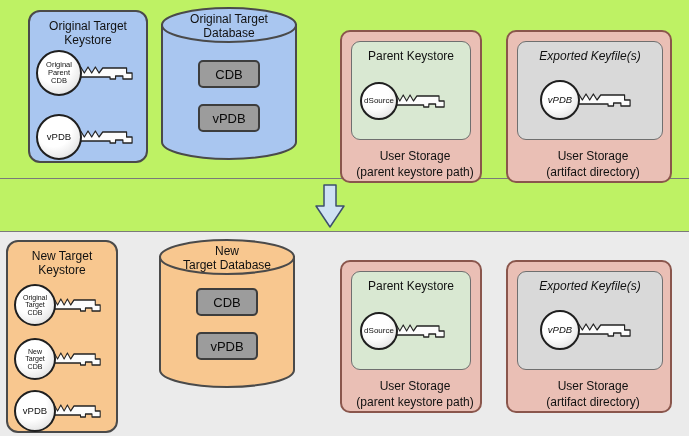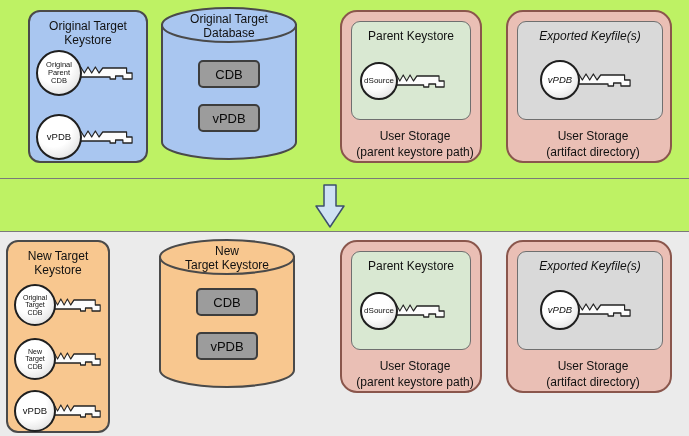--- a/index.html
+++ b/index.html
@@ -6,21 +6,21 @@
   body { font-family: "Liberation Sans", sans-serif; background: #fff; }
   .canvas { position: relative; width: 689px; height: 436px; background: #bef264; overflow: hidden; color: #111; }
 
   .bottom-bg { position: absolute; left: 0; top: 232px; width: 100%; height: 204px; background: var(--bottom-bg, #ebebeb); }
   .divider { position: absolute; left: 0; width: 100%; border-top: 1.5px solid #7a7a7a; }
   .down-arrow { position: absolute; left: 315px; top: 184px; }
 
   .box { position: absolute; border: 2px solid #4a4a4a; border-radius: 12px; }
   .blue   { background: var(--blue, #a9c6f0); }
   .orange { background: var(--orange, #f8c78f); }
-  .salmon { background: var(--salmon, #eabfb5); border-color: #8a564c; border-radius: 17px; }
+  .salmon { background: var(--salmon, #eabfb5); border-color: #8a564c; border-radius: 10px; margin-top: 20px; }
   .inner  { position: absolute; border: 1.5px solid #6f6f6f; border-radius: 9px; }
   .green  { background: var(--green, #d9e8d2); }
   .lightgray { background: var(--light-gray-box, #d9d9d9); font-style: italic; }
 
   .box-title { text-align: center; font-size: 12px; line-height: 1.2; padding-top: 7px; white-space: pre-line; }
   .caption { position: absolute; left: 8px; right: 0; text-align: center; font-size: 12px; line-height: 1.3; white-space: pre-line; }
 
   .cyl { position: absolute; }
   .cyl svg { display: block; }
   .cyl-label { position: absolute; left: 0; right: 0; top: 6px; text-align: center; font-size: 12px; line-height: 1.2; white-space: pre-line; }
@@ -109,21 +109,21 @@
         <div class="key-bow bow40"><span class="t95">vPDB</span></div>
         <svg class="key-shaft" width="56" height="16" viewBox="0 0 61 16" preserveAspectRatio="none">
             <path d="M0 6 L4 2 L8 8 L12 2 L16 8 L20 2 L24 8 L28 3 L54 3 L54 8 L60 8 L60 14 L50 14 L50 11 L42 11 L42 14 L36 14 L36 12 L0 12 Z" fill="#fcfcfc" stroke="#222" stroke-width="1.3" stroke-linejoin="round"></path>
           </svg>
       </div>
     </div>
     <div class="caption" style="top:117px">User Storage
 (artifact directory)</div>
   </div>
 
-  <div class="box orange" style="left:6px; top:240px; width:104px; height:193px">
+  <div class="box orange" style="left:6px; top:240px; width:112px; height:193px">
     <div class="box-title">New Target
 Keystore</div>
     <div class="key" style="left:6px; top:42px">
       <div class="key-bow bow42"><span class="t7">Original
 Target
 CDB</span></div>
       <svg class="key-shaft" width="50" height="16" viewBox="0 0 61 16" preserveAspectRatio="none">
           <path d="M0 6 L4 2 L8 8 L12 2 L16 8 L20 2 L24 8 L28 3 L54 3 L54 8 L60 8 L60 14 L50 14 L50 11 L42 11 L42 14 L36 14 L36 12 L0 12 Z" fill="#fcfcfc" stroke="#222" stroke-width="1.3" stroke-linejoin="round"></path>
         </svg>
     </div>
@@ -142,21 +142,21 @@
         </svg>
     </div>
   </div>
 
   <div class="cyl" style="left:158px; top:238px; width:138px; height:152px">
     <svg width="138" height="152" viewBox="0 0 138 152">
       <path d="M2 19 V132 a67 17 0 0 0 134 0 V19 Z" fill="var(--orange, #f8c78f)" stroke="#4a4a4a" stroke-width="2"></path>
       <ellipse cx="69" cy="19" rx="67" ry="17" fill="var(--orange, #f8c78f)" stroke="#4a4a4a" stroke-width="2"></ellipse>
     </svg>
     <div class="cyl-label">New
-Target Keystore</div>
+Target Database</div>
     <div class="gray-item" style="left:38px; top:50px; width:62px; height:28px">
         <span>CDB</span>
       </div>
     <div class="gray-item" style="left:38px; top:94px; width:62px; height:28px">
         <span>vPDB</span>
       </div>
   </div>
 
   <div class="box salmon" style="left:340px; top:240px; width:142px; height:153px">
     <div class="inner green" style="left:9px; top:9px; width:120px; height:99px">

